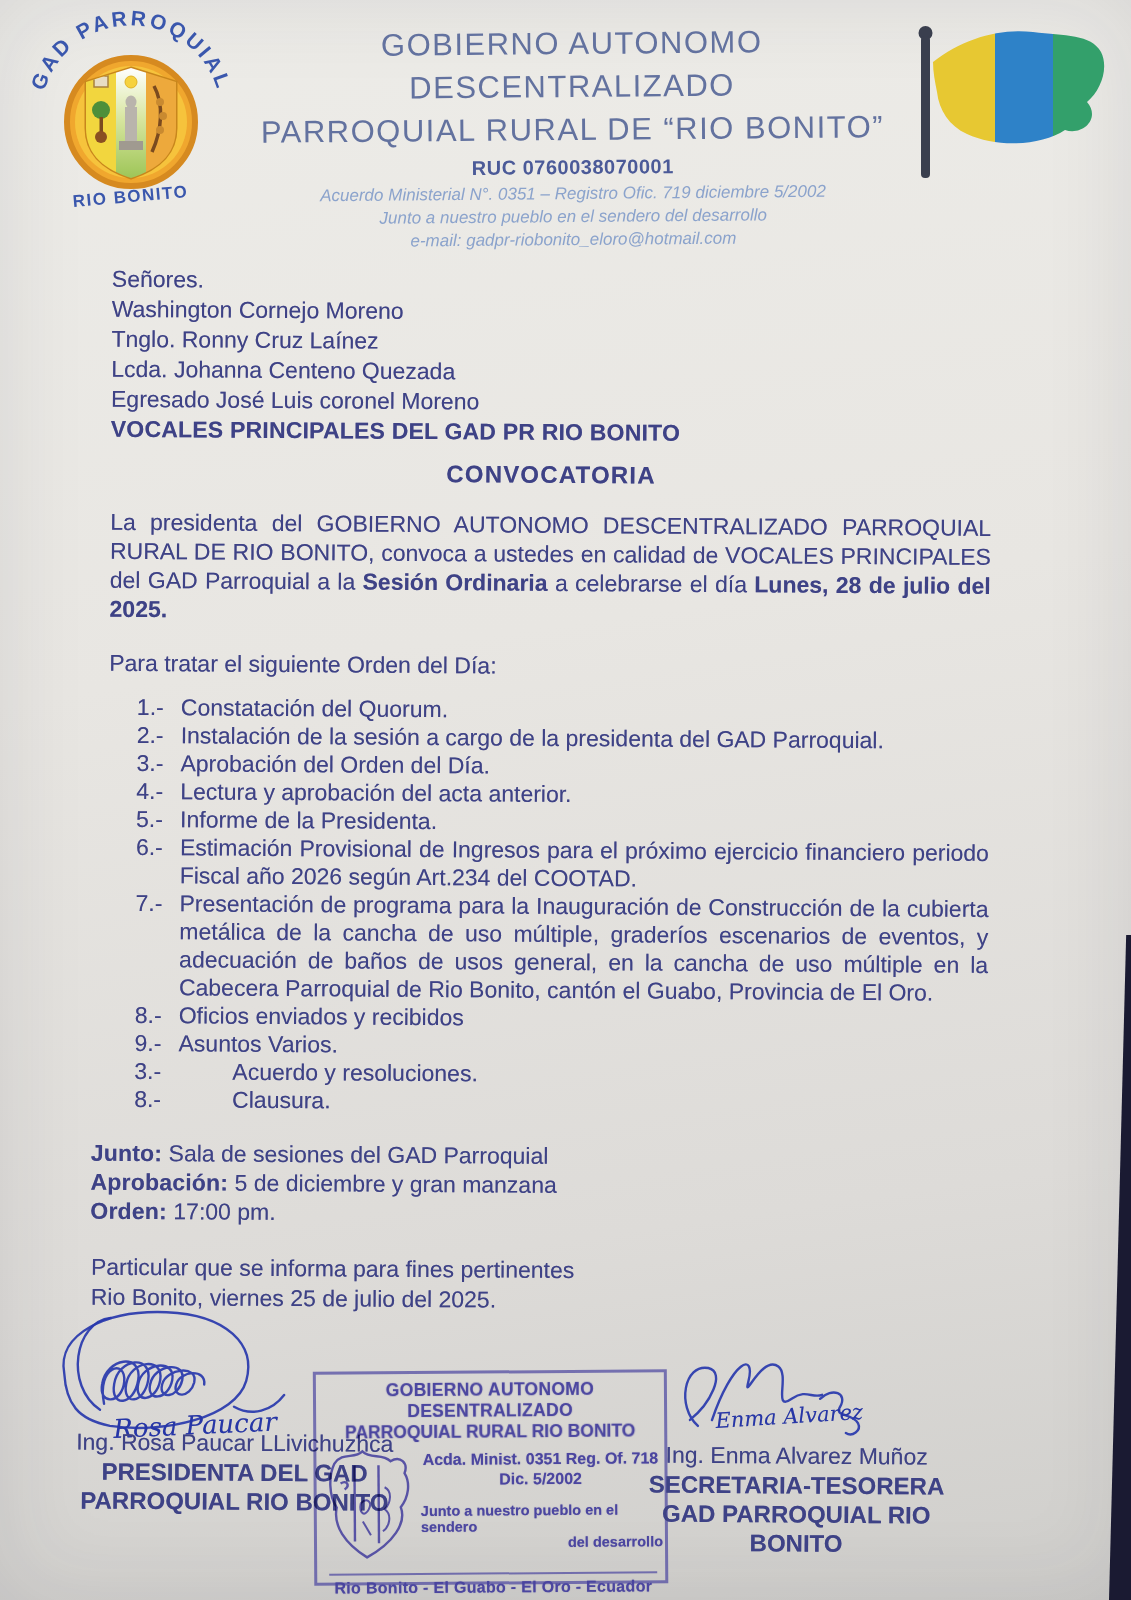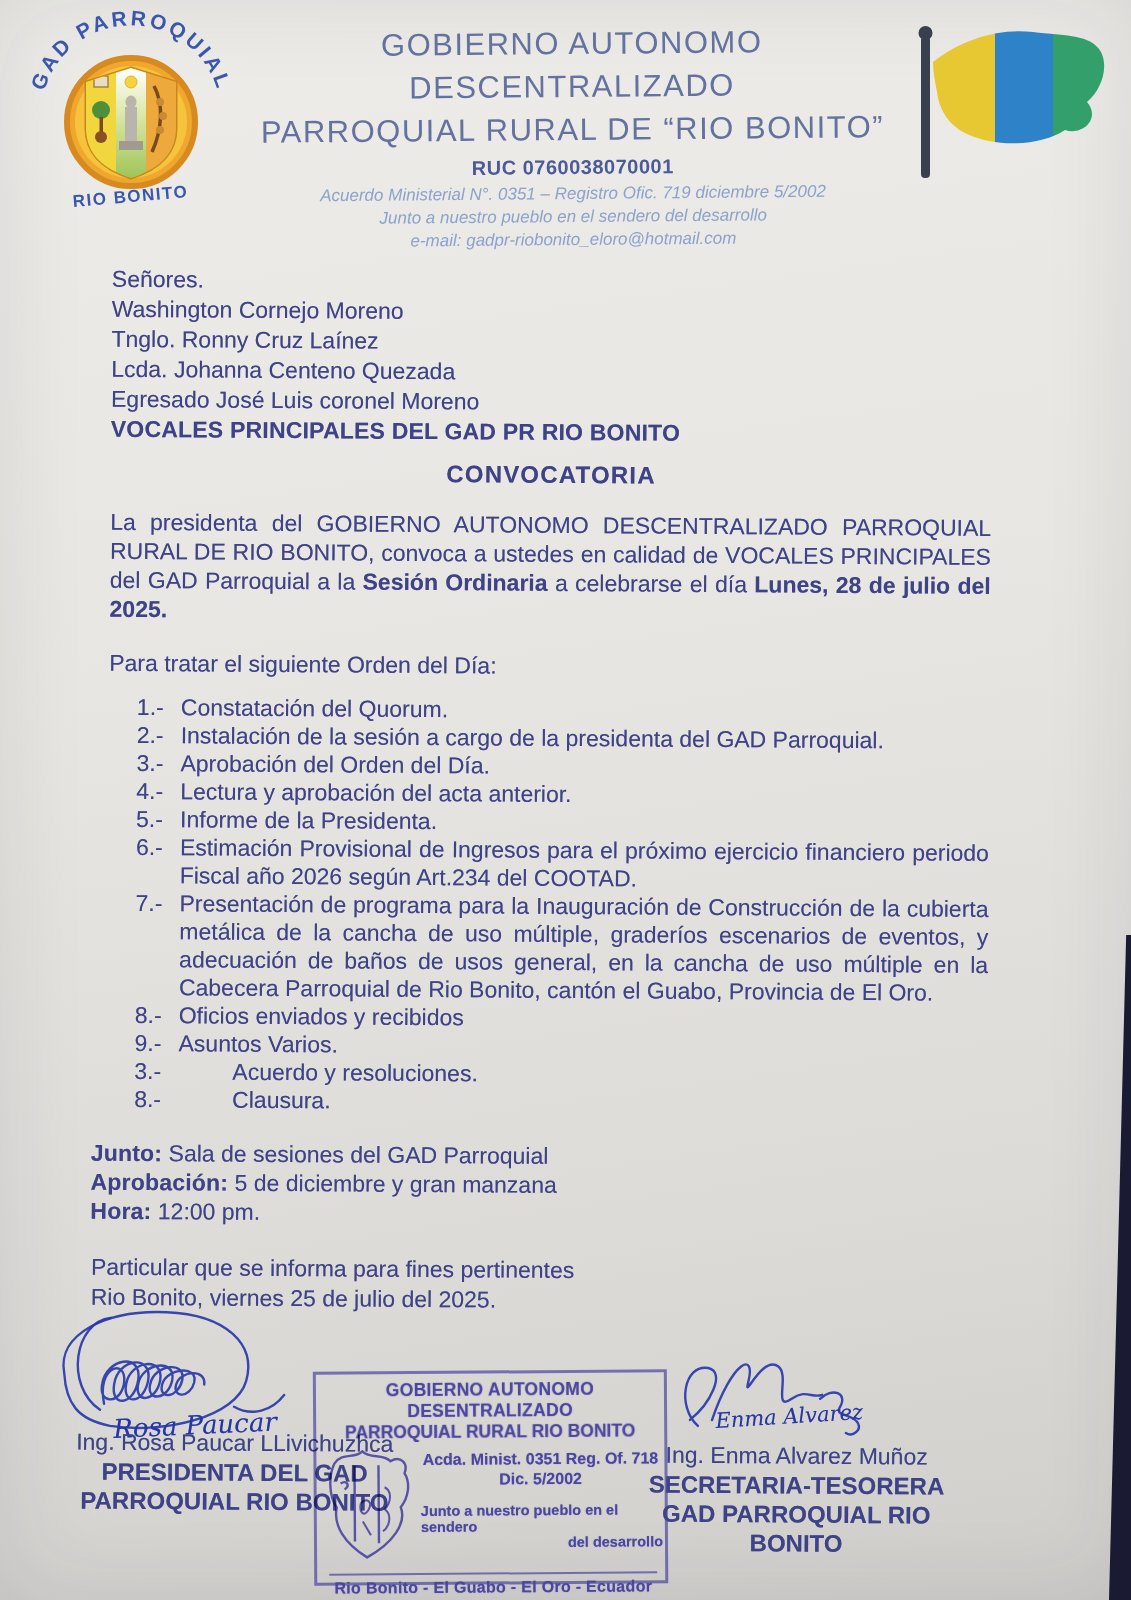--- a/index.html
+++ b/index.html
@@ -197,21 +197,21 @@
         </li>
       <li class="item tab">
           <span class="num">8.-</span>
           <span class="txt">Clausura.</span>
         </li>
     </ul>
 
     <div class="info">
       <div><b>Junto:</b><span> Sala de sesiones del GAD Parroquial</span></div>
       <div><b>Aprobación:</b><span> 5 de diciembre y gran manzana</span></div>
-      <div><b>Hora:</b><span> 12:00 pm.</span></div>
+      <div><b>Orden:</b><span> 17:00 pm.</span></div>
     </div>
 
     <div class="closing">
       <div>Particular que se informa para fines pertinentes</div>
       <div>Rio Bonito, viernes 25 de julio del 2025.</div>
     </div>
 
     <div class="sign-zone">
 
       <svg class="sig-left-svg" width="280" height="152" viewBox="0 0 280 152">

